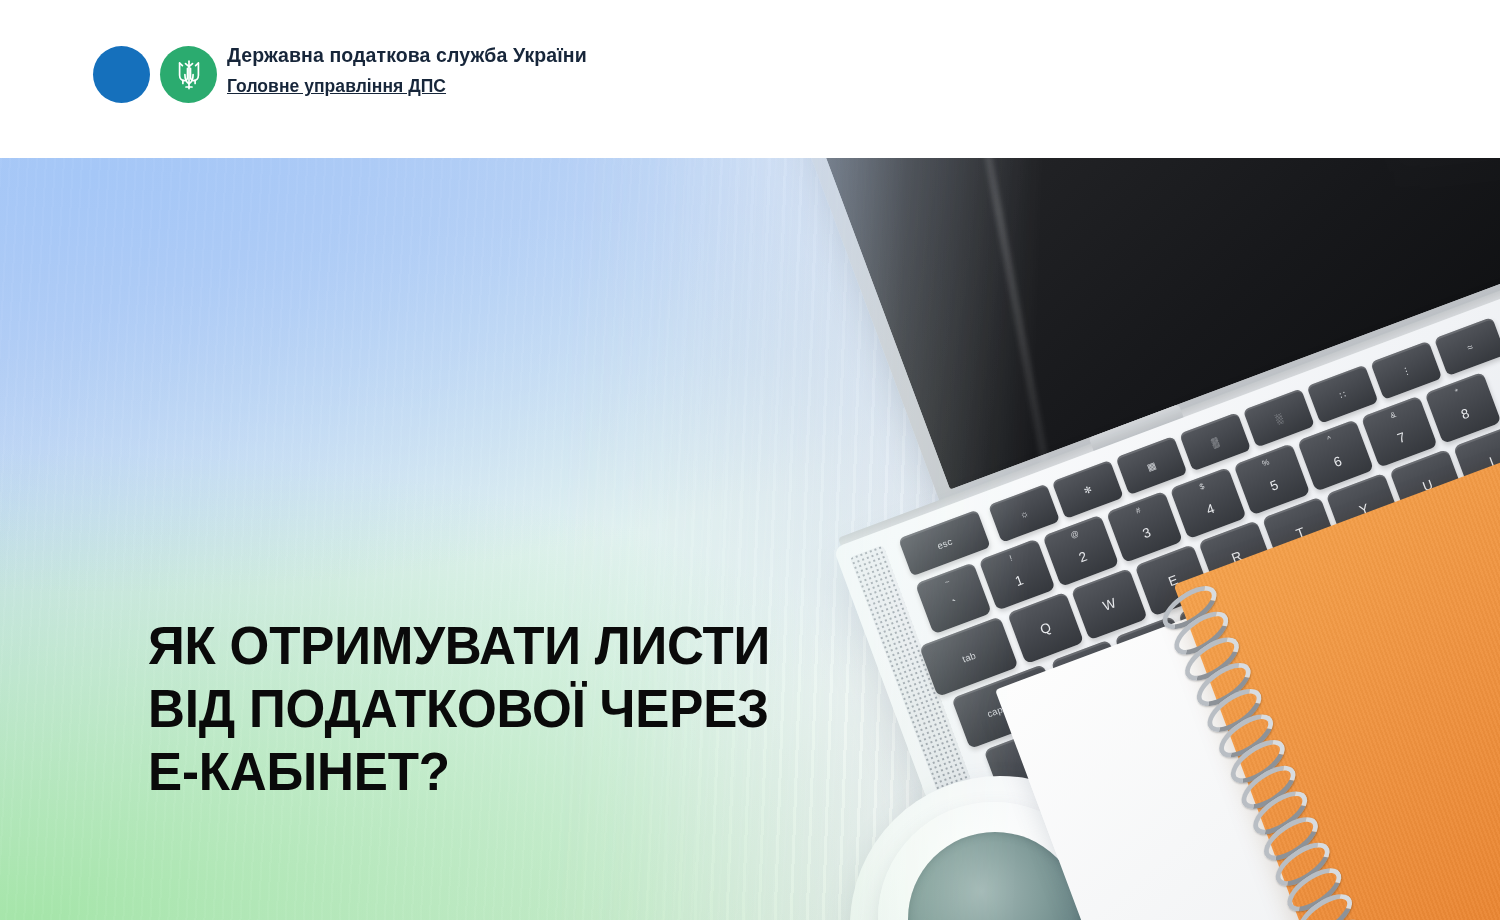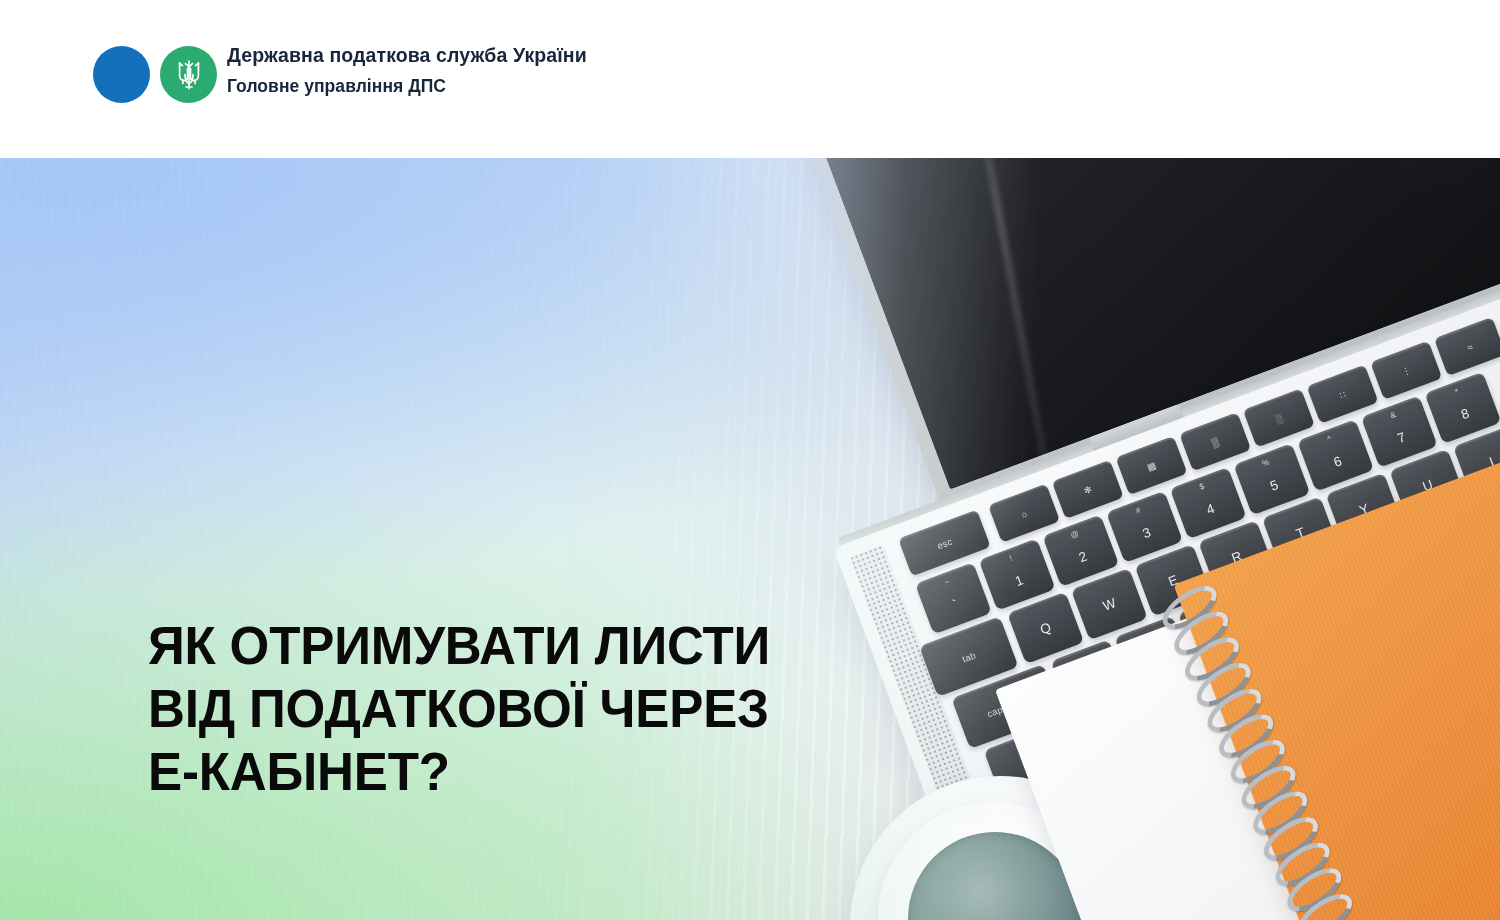--- a/index.html
+++ b/index.html
@@ -25,21 +25,21 @@
           display:flex;align-items:center;justify-content:center;}
   #logo-text{margin-left:6px;padding-top:2px;color:#17263a;}
   #org-line1{
     font-size:19.5px;font-weight:700;letter-spacing:0.1px;line-height:26px;
     white-space:nowrap;
   }
   #org-line2,#org-line3{
     font-size:17.5px;font-weight:700;letter-spacing:0.05px;line-height:24px;
     white-space:nowrap;
   }
-  #org-line2{margin-top:6px;}
+  #org-line2{margin-top:6px;text-decoration:underline;}
 
   
   #hero{
     position:absolute;left:0;top:158px;width:1500px;height:762px;overflow:hidden;
     background:
       radial-gradient(120% 95% at 6% 2%,   rgba(166,200,248,1) 0%, rgba(166,200,248,0) 58%),
       radial-gradient(115% 100% at 2% 100%, rgba(166,230,170,1) 0%, rgba(166,230,170,0) 62%),
       radial-gradient(90% 80% at 48% 62%,  rgba(226,245,240,0.96) 0%, rgba(226,245,240,0) 70%),
       linear-gradient(150deg, #b7cdf3 0%, #cfe0f5 26%, #e6f0f2 50%, #cfe9cf 74%, #a8e4ab 100%);
   }

